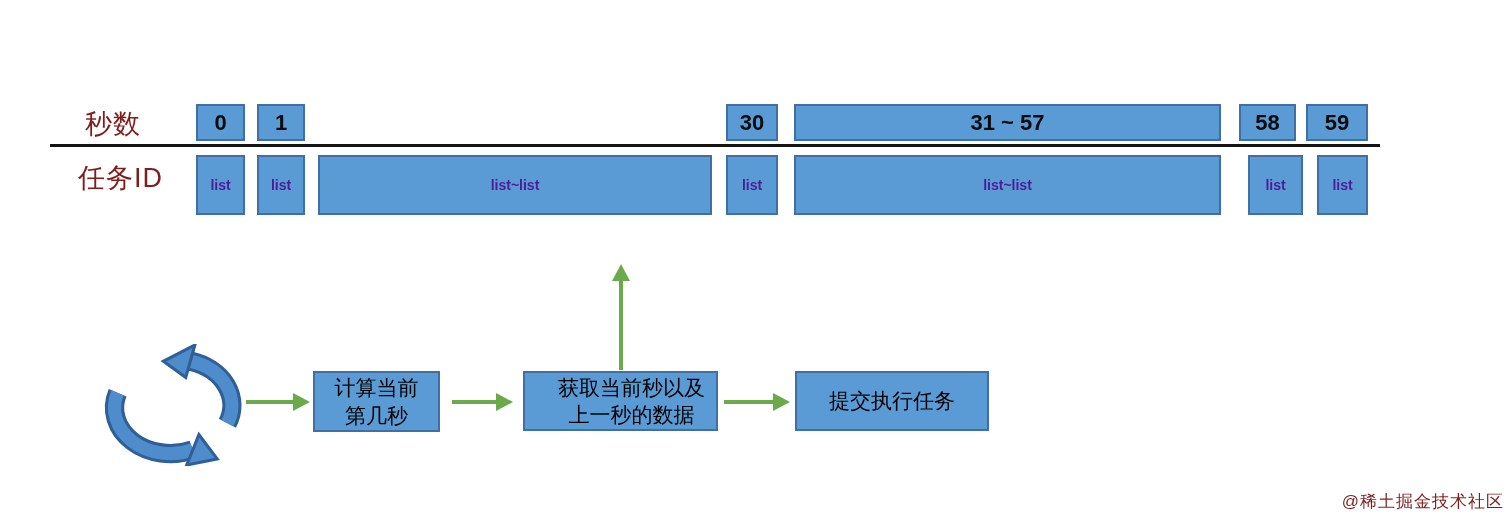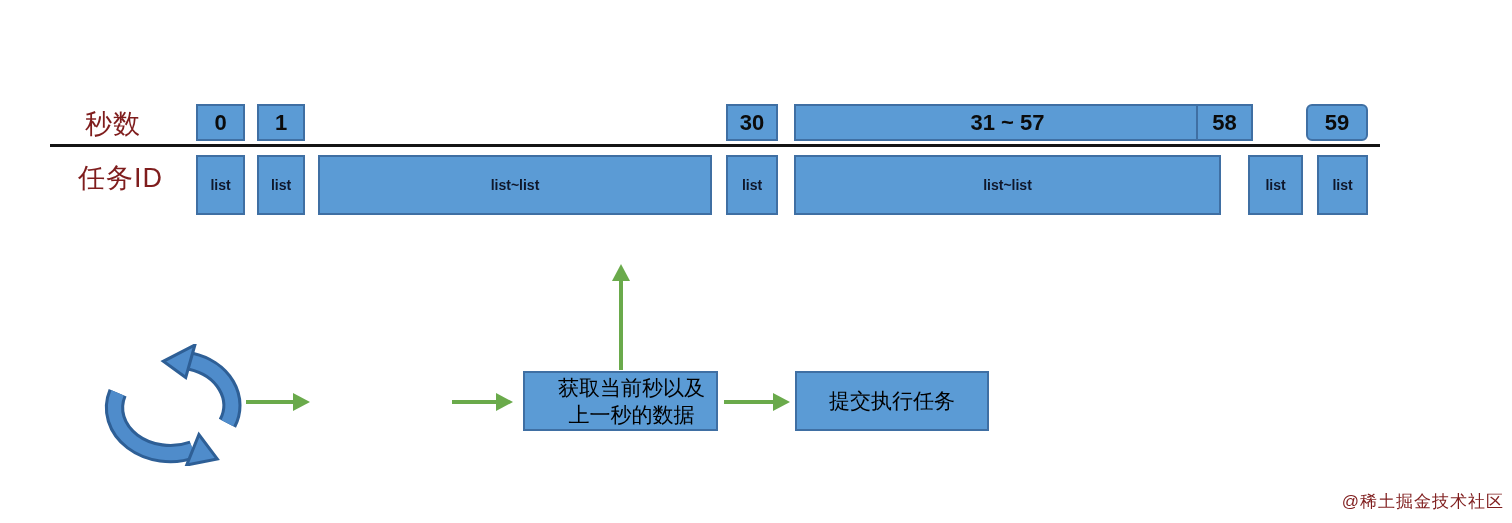--- a/index.html
+++ b/index.html
@@ -15,21 +15,21 @@
   .divider {
     position:absolute; left:50px; top:144px; width:1330px; height:3px;
     background:#141414;
   }
   .cell {
     position:absolute; background:#5b9bd5; border:2px solid #3f6fa3;
     box-sizing:border-box; display:flex; align-items:center; justify-content:center;
     white-space:nowrap;
   }
   .sec  { top:104px; height:37px; font-weight:bold; font-size:22px; color:#0b0b0b; }
-  .task { top:155px; height:60px; font-weight:bold; font-size:14px; color:#0f172a; }
+  .task { top:155px; height:60px; font-weight:bold; font-size:14px; color:#4c1d95; }
   .flowbox {
     position:absolute; background:#5b9bd5; border:2px solid #3f6fa3;
     box-sizing:border-box; display:flex; flex-direction:column;
     align-items:center; justify-content:center;
     font-size:21px; color:#000000; line-height:1.3; text-align:center;
   }
   .harrow { position:absolute; top:400px; height:4px; background:#6aaa4b; }
   .harrow::after {
     content:""; position:absolute; right:-16px; top:-7px; width:0; height:0;
     border-left:17px solid #6aaa4b;
@@ -54,22 +54,22 @@
 
   <div class="rowlabel" style="left:85px; top:106px;">秒数</div>
   <div class="rowlabel" style="left:78px; top:160px;">任务ID</div>
 
   <div class="divider"></div>
 
   <div class="cell sec" style="left:196px; width:49px;">0</div>
   <div class="cell sec" style="left:257px; width:48px;">1</div>
   <div class="cell sec" style="left:726px; width:52px;">30</div>
   <div class="cell sec" style="left:794px; width:427px;">31 ~ 57</div>
-  <div class="cell sec" style="left:1196px; width:57px;">58</div>
-  <div class="cell sec" style="left:1306px; width:62px;border-radius:6px;">59</div>
+  <div class="cell sec" style="left:1239px; width:57px;">58</div>
+  <div class="cell sec" style="left:1306px; width:62px;">59</div>
 
   <div class="cell task" style="left:196px; width:49px;">list</div>
   <div class="cell task" style="left:257px; width:48px;">list</div>
   <div class="cell task" style="left:318px; width:394px;">list~list</div>
   <div class="cell task" style="left:726px; width:52px;">list</div>
   <div class="cell task" style="left:794px; width:427px;">list~list</div>
   <div class="cell task" style="left:1248px; width:55px;">list</div>
   <div class="cell task" style="left:1317px; width:51px;">list</div>
 
   <svg class="loopicon" width="145" height="122" viewBox="0 0 140 120" aria-hidden="true">
@@ -79,20 +79,24 @@
     <path d="M 16 48 A 55 45 0 0 0 90 104" stroke="#4f8ccb" stroke-width="13" fill="none"></path>
     <polygon points="92,1 83,33 61,17" fill="#4f8ccb" stroke="#2e5f96" stroke-width="3"></polygon>
     <polygon points="96,89 84,119 114,113" fill="#4f8ccb" stroke="#2e5f96" stroke-width="3"></polygon>
   </svg>
 
   <div class="harrow" style="left:246px; width:48px;"></div>
   <div class="harrow" style="left:452px; width:45px;"></div>
   <div class="harrow" style="left:724px; width:50px;"></div>
   <div class="varrow"></div>
 
+  <div class="flowbox" style="left:313px; top:371px; width:127px; height:61px;">
+    <div>计算当前</div>
+    <div>第几秒</div>
+  </div>
   <div class="flowbox" style="left:523px; top:371px; width:195px; height:60px;padding-left:22px;">
     <div>获取当前秒以及</div>
     <div>上一秒的数据</div>
   </div>
   <div class="flowbox" style="left:795px; top:371px; width:194px; height:60px;">
     <div>提交执行任务</div>
   </div>
 
   <div class="watermark">@稀土掘金技术社区</div>
 

